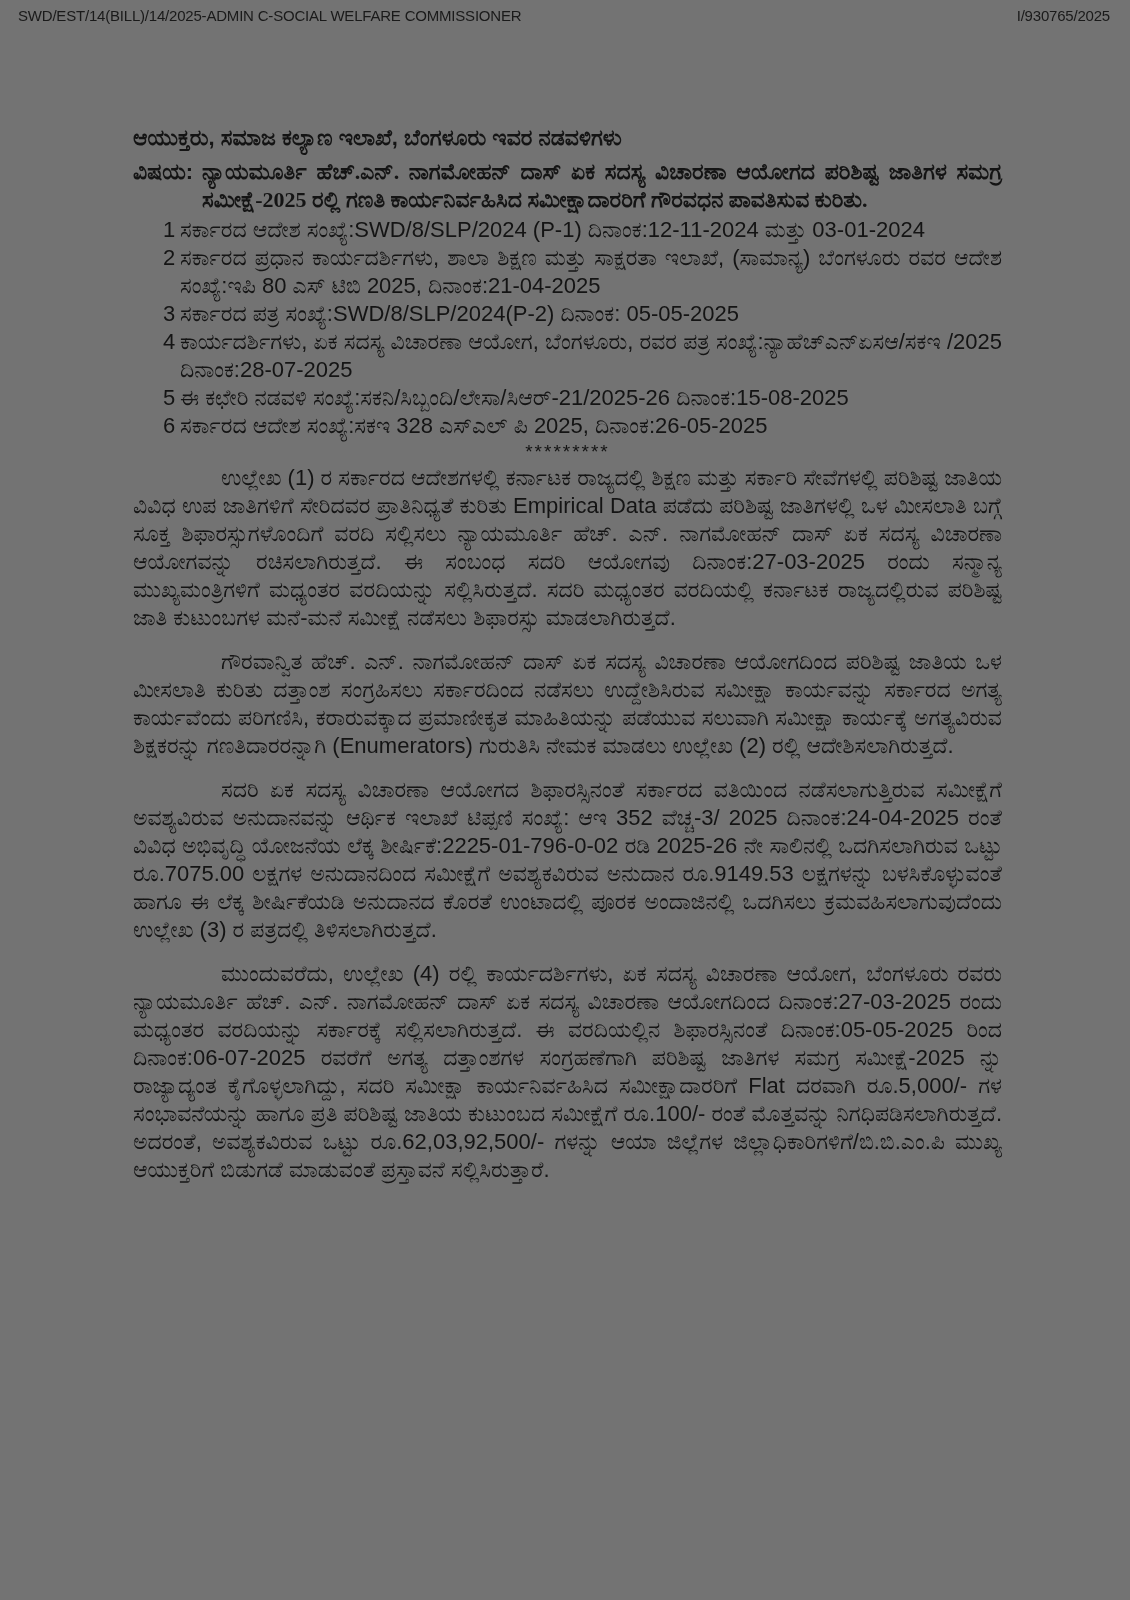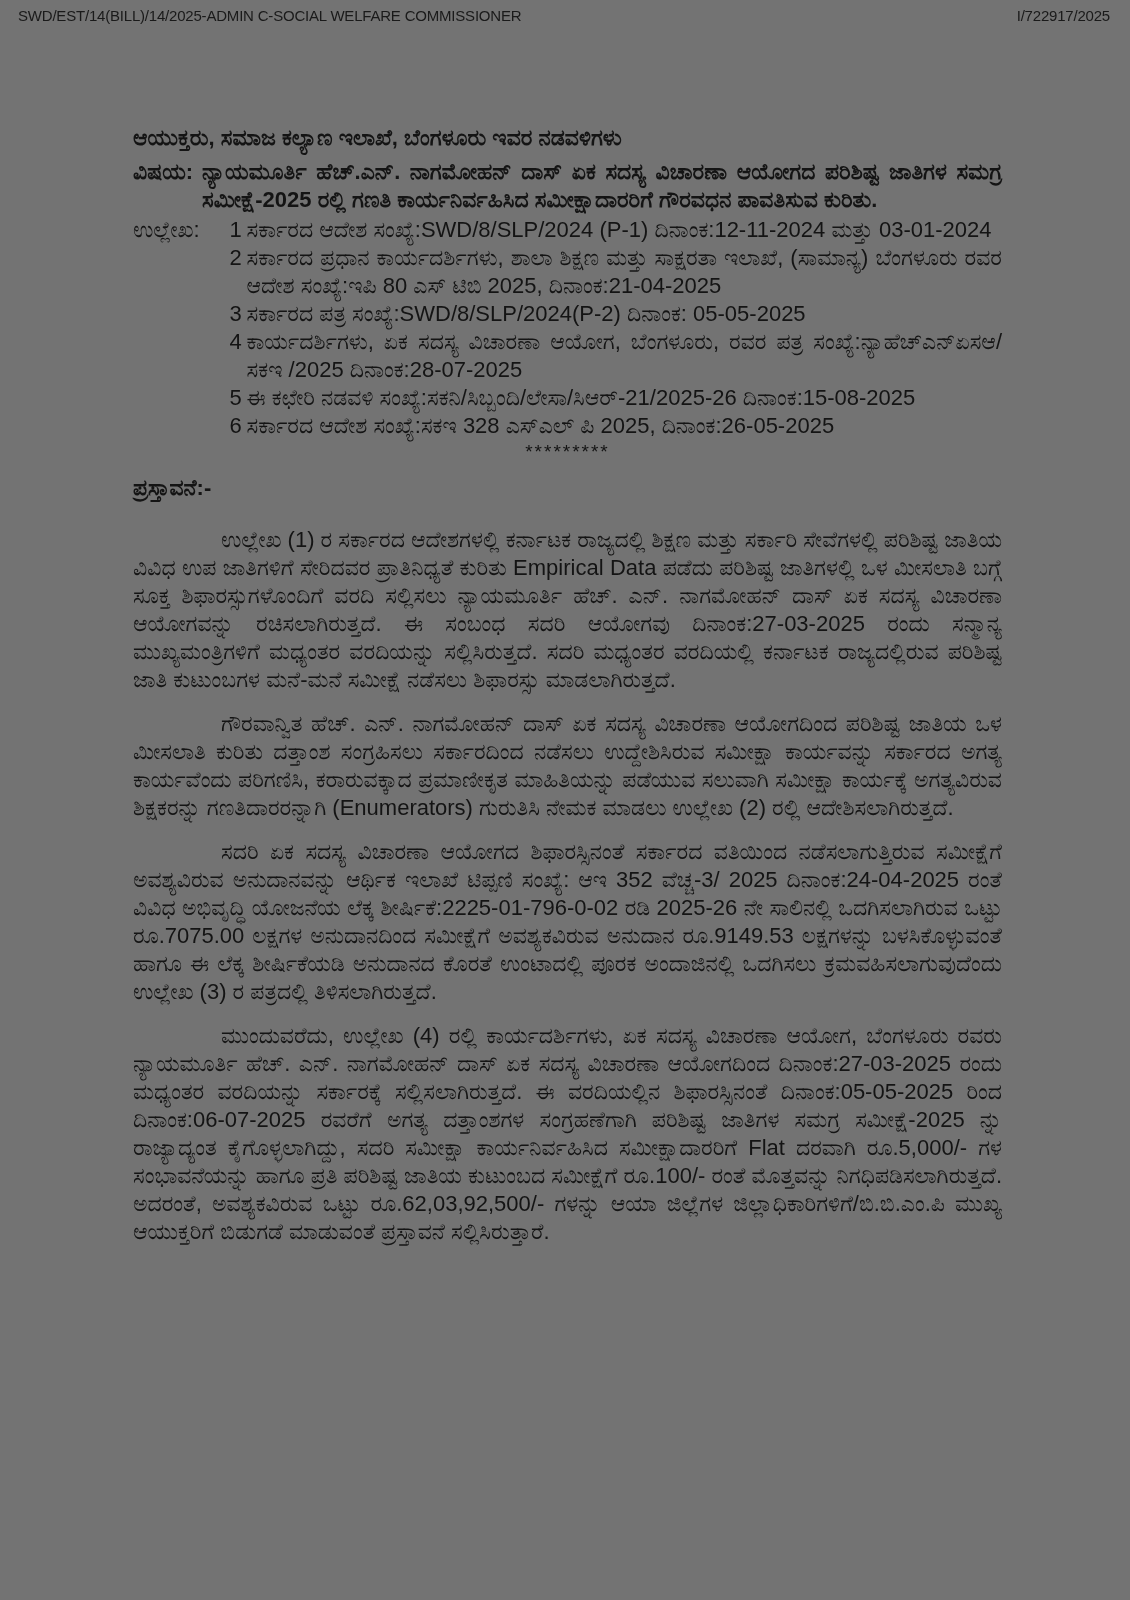--- a/index.html
+++ b/index.html
@@ -44,20 +44,21 @@
     justify-content: center;
   }
   .subject-label {
     flex: 0 0 auto;
     padding-right: 9px;
     white-space: nowrap;
   }
   .subject-text {
     flex: 1;
     text-align: justify;
+    font-family: Liberation Serif, serif;
   }
   .refs {
     display: flex;
     margin-top: 2px;
   }
   .refs-label {
     flex: 0 0 58px;
     white-space: nowrap;
   }
   .refs-list {
@@ -90,34 +91,33 @@
     text-align: justify;
   }
 </style>
 </head>
 <body>
 
 <div class="page">
 
   <div class="doc-header">
     <span>SWD/EST/14(BILL)/14/2025-ADMIN C-SOCIAL WELFARE COMMISSIONER</span>
-    <span>I/722917/2025</span>
+    <span>I/930765/2025</span>
   </div>
 
   <div class="content">
 
     <div class="title">ಆಯುಕ್ತರು, ಸಮಾಜ ಕಲ್ಯಾಣ ಇಲಾಖೆ, ಬೆಂಗಳೂರು ಇವರ ನಡವಳಿಗಳು</div>
 
     <div class="subject">
       <span class="subject-label">ವಿಷಯ:</span>
       <span class="subject-text">ನ್ಯಾಯಮೂರ್ತಿ ಹೆಚ್.ಎನ್. ನಾಗಮೋಹನ್ ದಾಸ್ ಏಕ ಸದಸ್ಯ ವಿಚಾರಣಾ ಆಯೋಗದ ಪರಿಶಿಷ್ಟ ಜಾತಿಗಳ ಸಮಗ್ರ ಸಮೀಕ್ಷೆ-2025 ರಲ್ಲಿ ಗಣತಿ ಕಾರ್ಯನಿರ್ವಹಿಸಿದ ಸಮೀಕ್ಷಾದಾರರಿಗೆ ಗೌರವಧನ ಪಾವತಿಸುವ ಕುರಿತು.</span>
     </div>
 
     <div class="refs">
-      <span class="refs-label">ಉಲ್ಲೇಖ:</span>
       <div class="refs-list">
         <div class="ref-item">
           <span class="ref-num">1</span>
           <span class="ref-text">ಸರ್ಕಾರದ ಆದೇಶ ಸಂಖ್ಯೆ:SWD/8/SLP/2024 (P-1) ದಿನಾಂಕ:12-11-2024 ಮತ್ತು 03-01-2024</span>
         </div>
         <div class="ref-item">
           <span class="ref-num">2</span>
           <span class="ref-text">ಸರ್ಕಾರದ ಪ್ರಧಾನ ಕಾರ್ಯದರ್ಶಿಗಳು, ಶಾಲಾ ಶಿಕ್ಷಣ ಮತ್ತು ಸಾಕ್ಷರತಾ ಇಲಾಖೆ, (ಸಾಮಾನ್ಯ) ಬೆಂಗಳೂರು ರವರ ಆದೇಶ ಸಂಖ್ಯೆ:ಇಪಿ 80 ಎಸ್ ಟಿಬಿ 2025, ದಿನಾಂಕ:21-04-2025</span>
         </div>
         <div class="ref-item">
@@ -134,21 +134,20 @@
         </div>
         <div class="ref-item">
           <span class="ref-num">6</span>
           <span class="ref-text">ಸರ್ಕಾರದ ಆದೇಶ ಸಂಖ್ಯೆ:ಸಕಇ 328 ಎಸ್ಎಲ್ ಪಿ 2025, ದಿನಾಂಕ:26-05-2025</span>
         </div>
       </div>
     </div>
 
     <div class="stars">*********</div>
 
-    <div class="preamble">ಪ್ರಸ್ತಾವನೆ:-</div>
 
     <p class="para">ಉಲ್ಲೇಖ (1) ರ ಸರ್ಕಾರದ ಆದೇಶಗಳಲ್ಲಿ ಕರ್ನಾಟಕ ರಾಜ್ಯದಲ್ಲಿ ಶಿಕ್ಷಣ ಮತ್ತು ಸರ್ಕಾರಿ ಸೇವೆಗಳಲ್ಲಿ ಪರಿಶಿಷ್ಟ ಜಾತಿಯ ವಿವಿಧ ಉಪ ಜಾತಿಗಳಿಗೆ ಸೇರಿದವರ ಪ್ರಾತಿನಿಧ್ಯತೆ ಕುರಿತು Empirical Data ಪಡೆದು ಪರಿಶಿಷ್ಟ ಜಾತಿಗಳಲ್ಲಿ ಒಳ ಮೀಸಲಾತಿ ಬಗ್ಗೆ ಸೂಕ್ತ ಶಿಫಾರಸ್ಸುಗಳೊಂದಿಗೆ ವರದಿ ಸಲ್ಲಿಸಲು ನ್ಯಾಯಮೂರ್ತಿ ಹೆಚ್. ಎನ್. ನಾಗಮೋಹನ್ ದಾಸ್ ಏಕ ಸದಸ್ಯ ವಿಚಾರಣಾ ಆಯೋಗವನ್ನು ರಚಿಸಲಾಗಿರುತ್ತದೆ. ಈ ಸಂಬಂಧ ಸದರಿ ಆಯೋಗವು ದಿನಾಂಕ:27-03-2025 ರಂದು ಸನ್ಮಾನ್ಯ ಮುಖ್ಯಮಂತ್ರಿಗಳಿಗೆ ಮಧ್ಯಂತರ ವರದಿಯನ್ನು ಸಲ್ಲಿಸಿರುತ್ತದೆ. ಸದರಿ ಮಧ್ಯಂತರ ವರದಿಯಲ್ಲಿ ಕರ್ನಾಟಕ ರಾಜ್ಯದಲ್ಲಿರುವ ಪರಿಶಿಷ್ಟ ಜಾತಿ ಕುಟುಂಬಗಳ ಮನೆ-ಮನೆ ಸಮೀಕ್ಷೆ ನಡೆಸಲು ಶಿಫಾರಸ್ಸು ಮಾಡಲಾಗಿರುತ್ತದೆ.</p>
     <p class="para">ಗೌರವಾನ್ವಿತ ಹೆಚ್. ಎನ್. ನಾಗಮೋಹನ್ ದಾಸ್ ಏಕ ಸದಸ್ಯ ವಿಚಾರಣಾ ಆಯೋಗದಿಂದ ಪರಿಶಿಷ್ಟ ಜಾತಿಯ ಒಳ ಮೀಸಲಾತಿ ಕುರಿತು ದತ್ತಾಂಶ ಸಂಗ್ರಹಿಸಲು ಸರ್ಕಾರದಿಂದ ನಡೆಸಲು ಉದ್ದೇಶಿಸಿರುವ ಸಮೀಕ್ಷಾ ಕಾರ್ಯವನ್ನು ಸರ್ಕಾರದ ಅಗತ್ಯ ಕಾರ್ಯವೆಂದು ಪರಿಗಣಿಸಿ, ಕರಾರುವಕ್ಕಾದ ಪ್ರಮಾಣೀಕೃತ ಮಾಹಿತಿಯನ್ನು ಪಡೆಯುವ ಸಲುವಾಗಿ ಸಮೀಕ್ಷಾ ಕಾರ್ಯಕ್ಕೆ ಅಗತ್ಯವಿರುವ ಶಿಕ್ಷಕರನ್ನು ಗಣತಿದಾರರನ್ನಾಗಿ (Enumerators) ಗುರುತಿಸಿ ನೇಮಕ ಮಾಡಲು ಉಲ್ಲೇಖ (2) ರಲ್ಲಿ ಆದೇಶಿಸಲಾಗಿರುತ್ತದೆ.</p>
     <p class="para">ಸದರಿ ಏಕ ಸದಸ್ಯ ವಿಚಾರಣಾ ಆಯೋಗದ ಶಿಫಾರಸ್ಸಿನಂತೆ ಸರ್ಕಾರದ ವತಿಯಿಂದ ನಡೆಸಲಾಗುತ್ತಿರುವ ಸಮೀಕ್ಷೆಗೆ ಅವಶ್ಯವಿರುವ ಅನುದಾನವನ್ನು ಆರ್ಥಿಕ ಇಲಾಖೆ ಟಿಪ್ಪಣಿ ಸಂಖ್ಯೆ: ಆಇ 352 ವೆಚ್ಚ-3/ 2025 ದಿನಾಂಕ:24-04-2025 ರಂತೆ ವಿವಿಧ ಅಭಿವೃದ್ಧಿ ಯೋಜನೆಯ ಲೆಕ್ಕ ಶೀರ್ಷಿಕೆ:2225-01-796-0-02 ರಡಿ 2025-26 ನೇ ಸಾಲಿನಲ್ಲಿ ಒದಗಿಸಲಾಗಿರುವ ಒಟ್ಟು ರೂ.7075.00 ಲಕ್ಷಗಳ ಅನುದಾನದಿಂದ ಸಮೀಕ್ಷೆಗೆ ಅವಶ್ಯಕವಿರುವ ಅನುದಾನ ರೂ.9149.53 ಲಕ್ಷಗಳನ್ನು ಬಳಸಿಕೊಳ್ಳುವಂತೆ ಹಾಗೂ ಈ ಲೆಕ್ಕ ಶೀರ್ಷಿಕೆಯಡಿ ಅನುದಾನದ ಕೊರತೆ ಉಂಟಾದಲ್ಲಿ ಪೂರಕ ಅಂದಾಜಿನಲ್ಲಿ ಒದಗಿಸಲು ಕ್ರಮವಹಿಸಲಾಗುವುದೆಂದು ಉಲ್ಲೇಖ (3) ರ ಪತ್ರದಲ್ಲಿ ತಿಳಿಸಲಾಗಿರುತ್ತದೆ.</p>
     <p class="para">ಮುಂದುವರೆದು, ಉಲ್ಲೇಖ (4) ರಲ್ಲಿ ಕಾರ್ಯದರ್ಶಿಗಳು, ಏಕ ಸದಸ್ಯ ವಿಚಾರಣಾ ಆಯೋಗ, ಬೆಂಗಳೂರು ರವರು ನ್ಯಾಯಮೂರ್ತಿ ಹೆಚ್. ಎನ್. ನಾಗಮೋಹನ್ ದಾಸ್ ಏಕ ಸದಸ್ಯ ವಿಚಾರಣಾ ಆಯೋಗದಿಂದ ದಿನಾಂಕ:27-03-2025 ರಂದು ಮಧ್ಯಂತರ ವರದಿಯನ್ನು ಸರ್ಕಾರಕ್ಕೆ ಸಲ್ಲಿಸಲಾಗಿರುತ್ತದೆ. ಈ ವರದಿಯಲ್ಲಿನ ಶಿಫಾರಸ್ಸಿನಂತೆ ದಿನಾಂಕ:05-05-2025 ರಿಂದ ದಿನಾಂಕ:06-07-2025 ರವರೆಗೆ ಅಗತ್ಯ ದತ್ತಾಂಶಗಳ ಸಂಗ್ರಹಣೆಗಾಗಿ ಪರಿಶಿಷ್ಟ ಜಾತಿಗಳ ಸಮಗ್ರ ಸಮೀಕ್ಷೆ-2025 ನ್ನು ರಾಜ್ಯಾದ್ಯಂತ ಕೈಗೊಳ್ಳಲಾಗಿದ್ದು, ಸದರಿ ಸಮೀಕ್ಷಾ ಕಾರ್ಯನಿರ್ವಹಿಸಿದ ಸಮೀಕ್ಷಾದಾರರಿಗೆ Flat ದರವಾಗಿ ರೂ.5,000/- ಗಳ ಸಂಭಾವನೆಯನ್ನು ಹಾಗೂ ಪ್ರತಿ ಪರಿಶಿಷ್ಟ ಜಾತಿಯ ಕುಟುಂಬದ ಸಮೀಕ್ಷೆಗೆ ರೂ.100/- ರಂತೆ ಮೊತ್ತವನ್ನು ನಿಗಧಿಪಡಿಸಲಾಗಿರುತ್ತದೆ. ಅದರಂತೆ, ಅವಶ್ಯಕವಿರುವ ಒಟ್ಟು ರೂ.62,03,92,500/- ಗಳನ್ನು ಆಯಾ ಜಿಲ್ಲೆಗಳ ಜಿಲ್ಲಾಧಿಕಾರಿಗಳಿಗೆ/ಬಿ.ಬಿ.ಎಂ.ಪಿ ಮುಖ್ಯ ಆಯುಕ್ತರಿಗೆ ಬಿಡುಗಡೆ ಮಾಡುವಂತೆ ಪ್ರಸ್ತಾವನೆ ಸಲ್ಲಿಸಿರುತ್ತಾರೆ.</p>
 
   </div>
 </div>
 
 </body></html>

